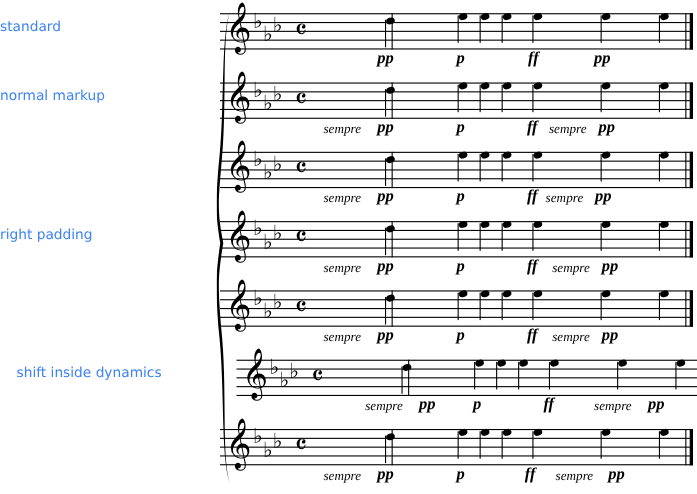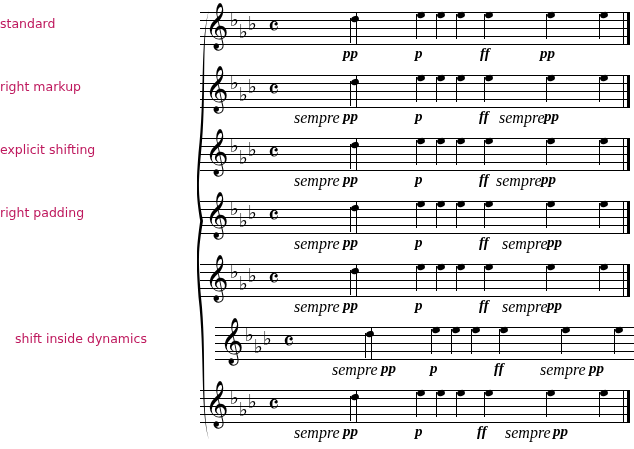--- a/index.html
+++ b/index.html
@@ -26,21 +26,21 @@
     height: 64px;
   }
   .rowlabel {
     position: absolute;
     left: 0;
     top: 16px;
     width: 196px;
     text-align: left;
     font-family: "DejaVu Sans", sans-serif;
     font-size: 12.5px;
-    color: #be185d;
+    color: #3b82f6;
     white-space: nowrap;
   }
   .staffwrap {
     position: absolute;
     left: 200px;
     top: 0;
     width: 434px;
     height: 64px;
   }
   .staff {
@@ -144,21 +144,21 @@
     font-weight: bold;
     font-size: 15px;
     line-height: 15px;
     white-space: nowrap;
   }
   .sempre {
     position: absolute;
     font-family: "Liberation Serif", serif;
     font-style: italic;
     font-weight: normal;
-    font-size: 16px;
+    font-size: 12px;
     line-height: 13px;
     white-space: nowrap;
   }
 </style>
 </head>
 <body>
 
 <div id="page">
 
   <div class="brace">
@@ -206,21 +206,21 @@
       <div class="stem" style="left:399px; top:14px;"></div>
 
       <div class="dyn" style="left:143px; top:46px;">pp</div>
       <div class="dyn" style="left:215px; top:46px;">p</div>
       <div class="dyn" style="left:280px; top:46px;">ff</div>
       <div class="dyn" style="left:340px; top:46px;">pp</div>
     </div>
   </div>
 
   <div class="sysrow" style="top:63px;">
-    <div class="rowlabel">right markup</div>
+    <div class="rowlabel">normal markup</div>
     <div class="staffwrap">
       <div class="staff">
         <div class="staffline sl0"></div>
         <div class="staffline sl1"></div>
         <div class="staffline sl2"></div>
         <div class="staffline sl3"></div>
         <div class="staffline sl4"></div>
         <div class="clef">𝄞</div>
         <div class="keysig">
           <div class="flat" style="left:0px; top:-2px;">♭</div>
@@ -251,21 +251,20 @@
       <div class="sempre" style="left:94px; top:48px;">sempre</div>
       <div class="dyn" style="left:143px; top:46px;">pp</div>
       <div class="dyn" style="left:215px; top:46px;">p</div>
       <div class="dyn" style="left:279px; top:46px;">ff</div>
       <div class="sempre" style="left:299px; top:48px;">sempre</div>
       <div class="dyn" style="left:344px; top:46px;">pp</div>
     </div>
   </div>
 
   <div class="sysrow" style="top:126px;">
-    <div class="rowlabel">explicit shifting</div>
     <div class="staffwrap">
       <div class="staff">
         <div class="staffline sl0"></div>
         <div class="staffline sl1"></div>
         <div class="staffline sl2"></div>
         <div class="staffline sl3"></div>
         <div class="staffline sl4"></div>
         <div class="clef">𝄞</div>
         <div class="keysig">
           <div class="flat" style="left:0px; top:-2px;">♭</div>

